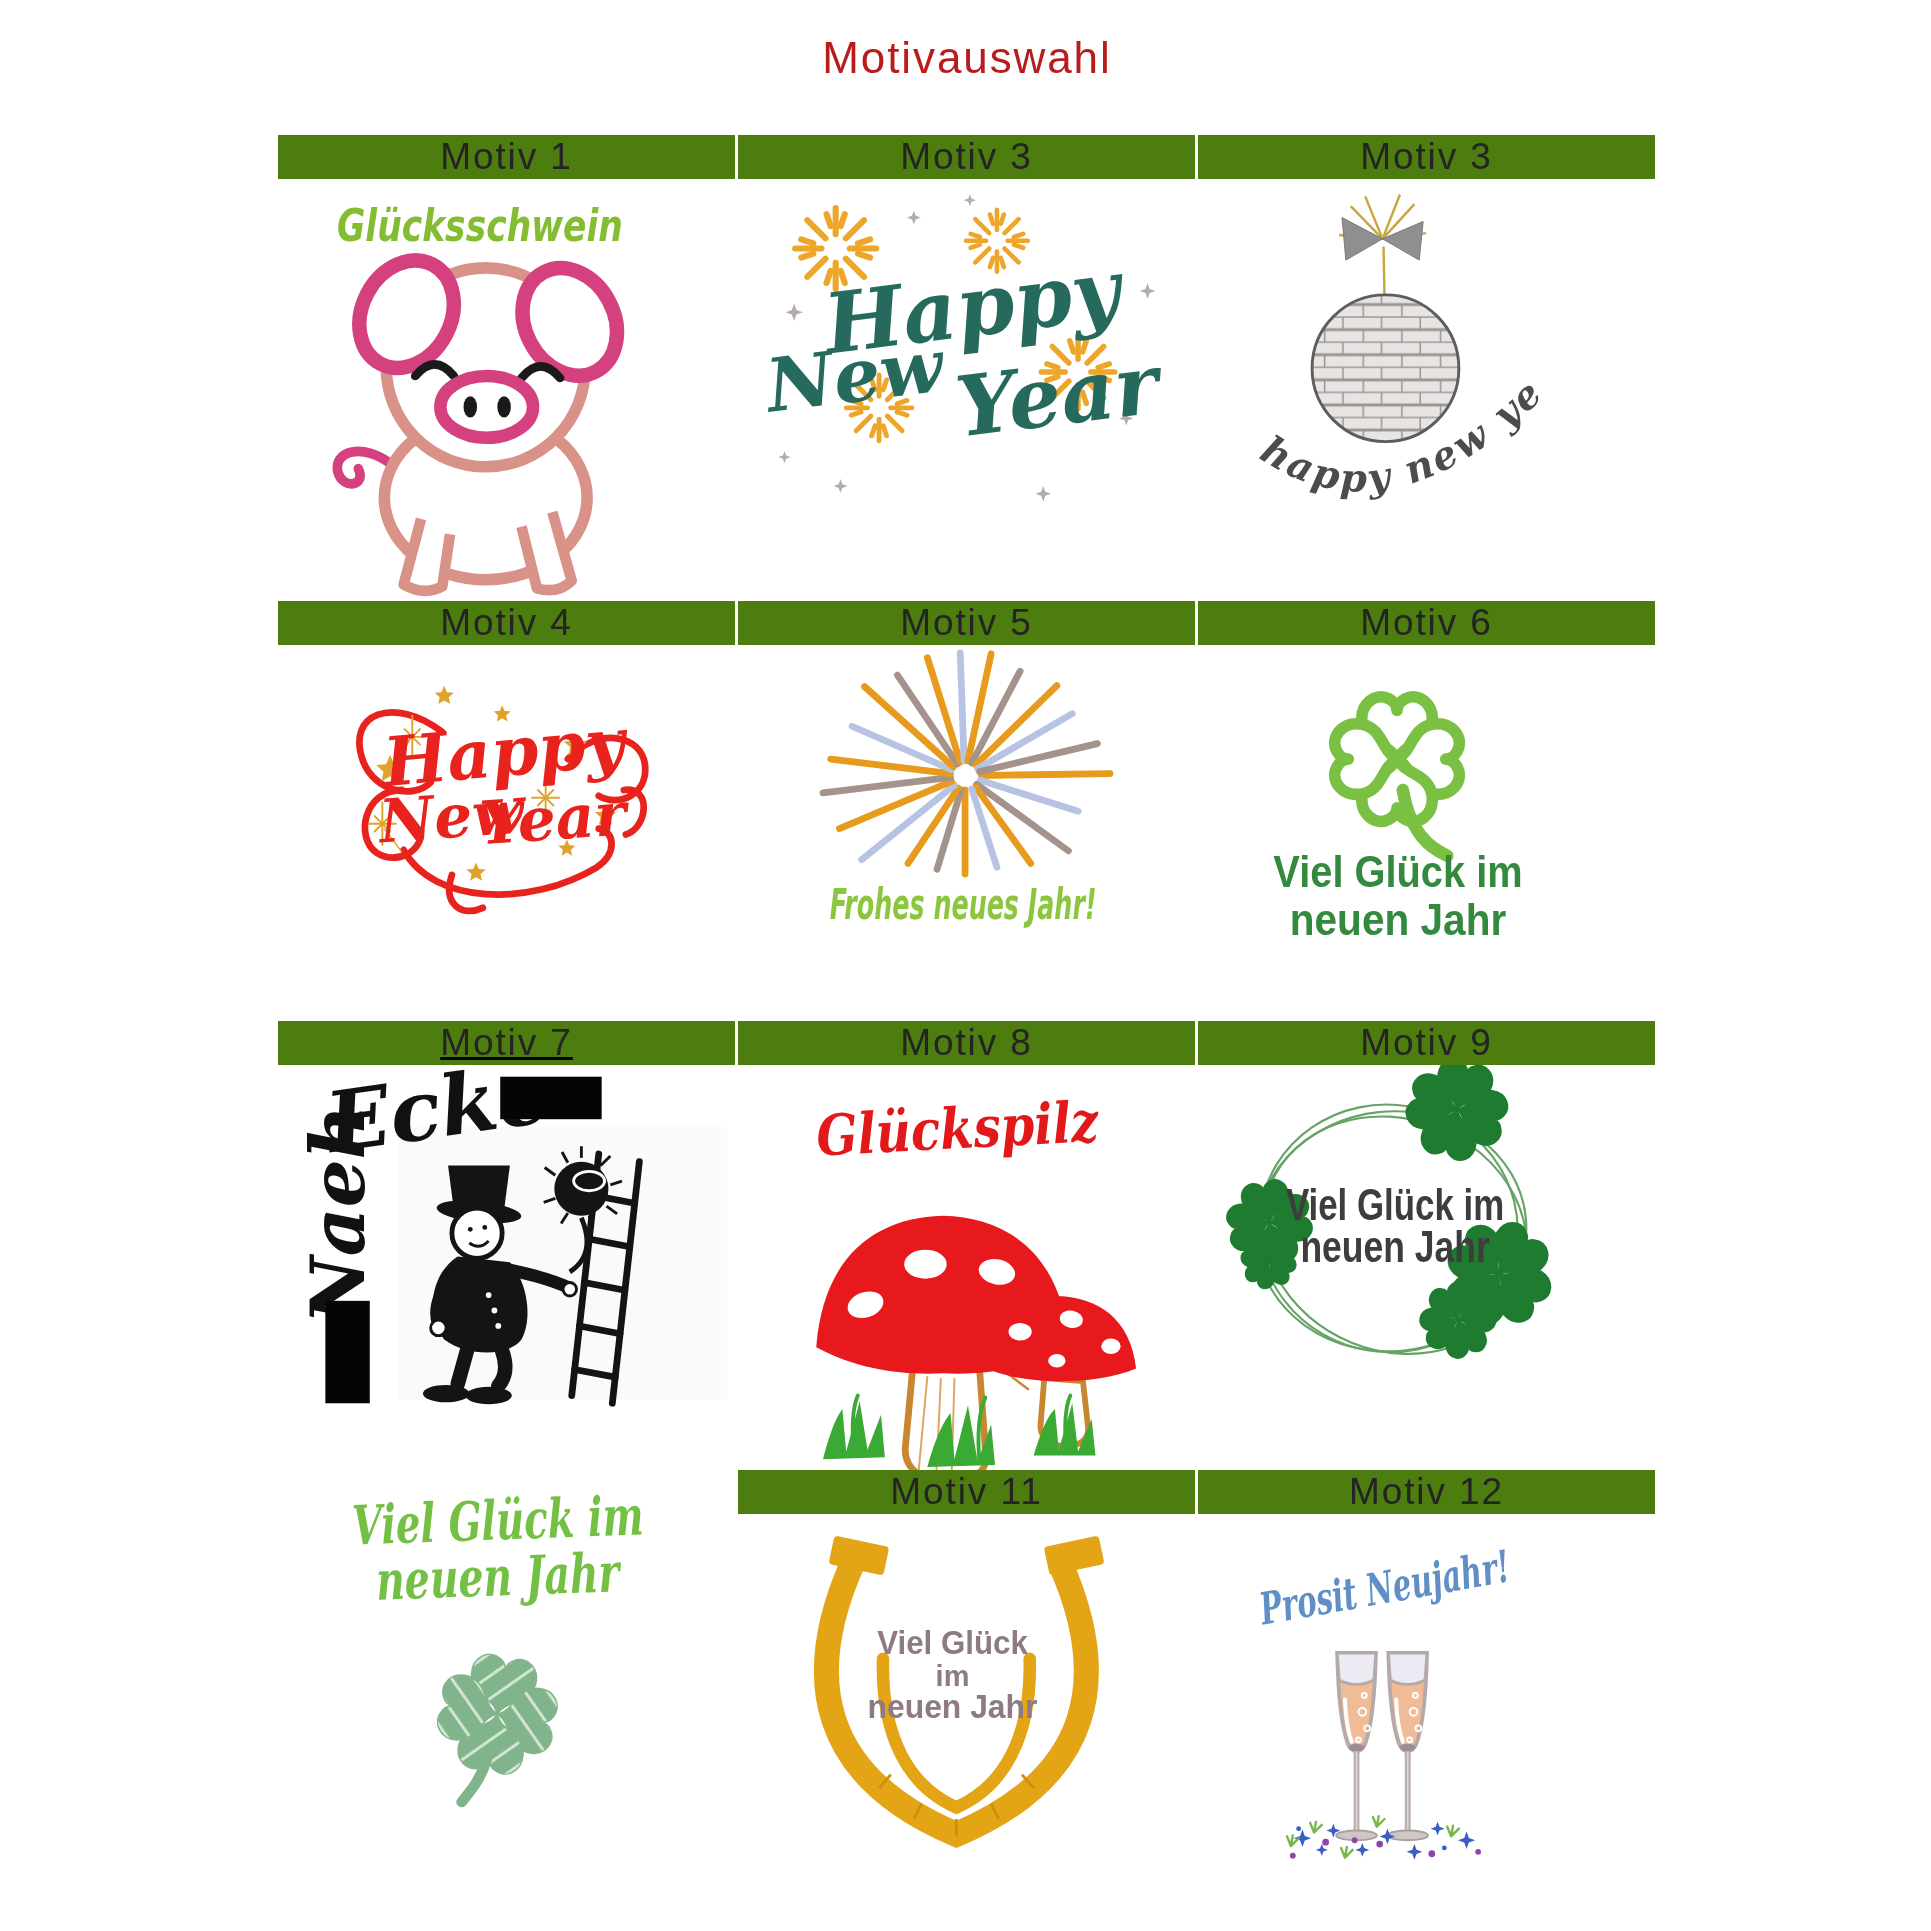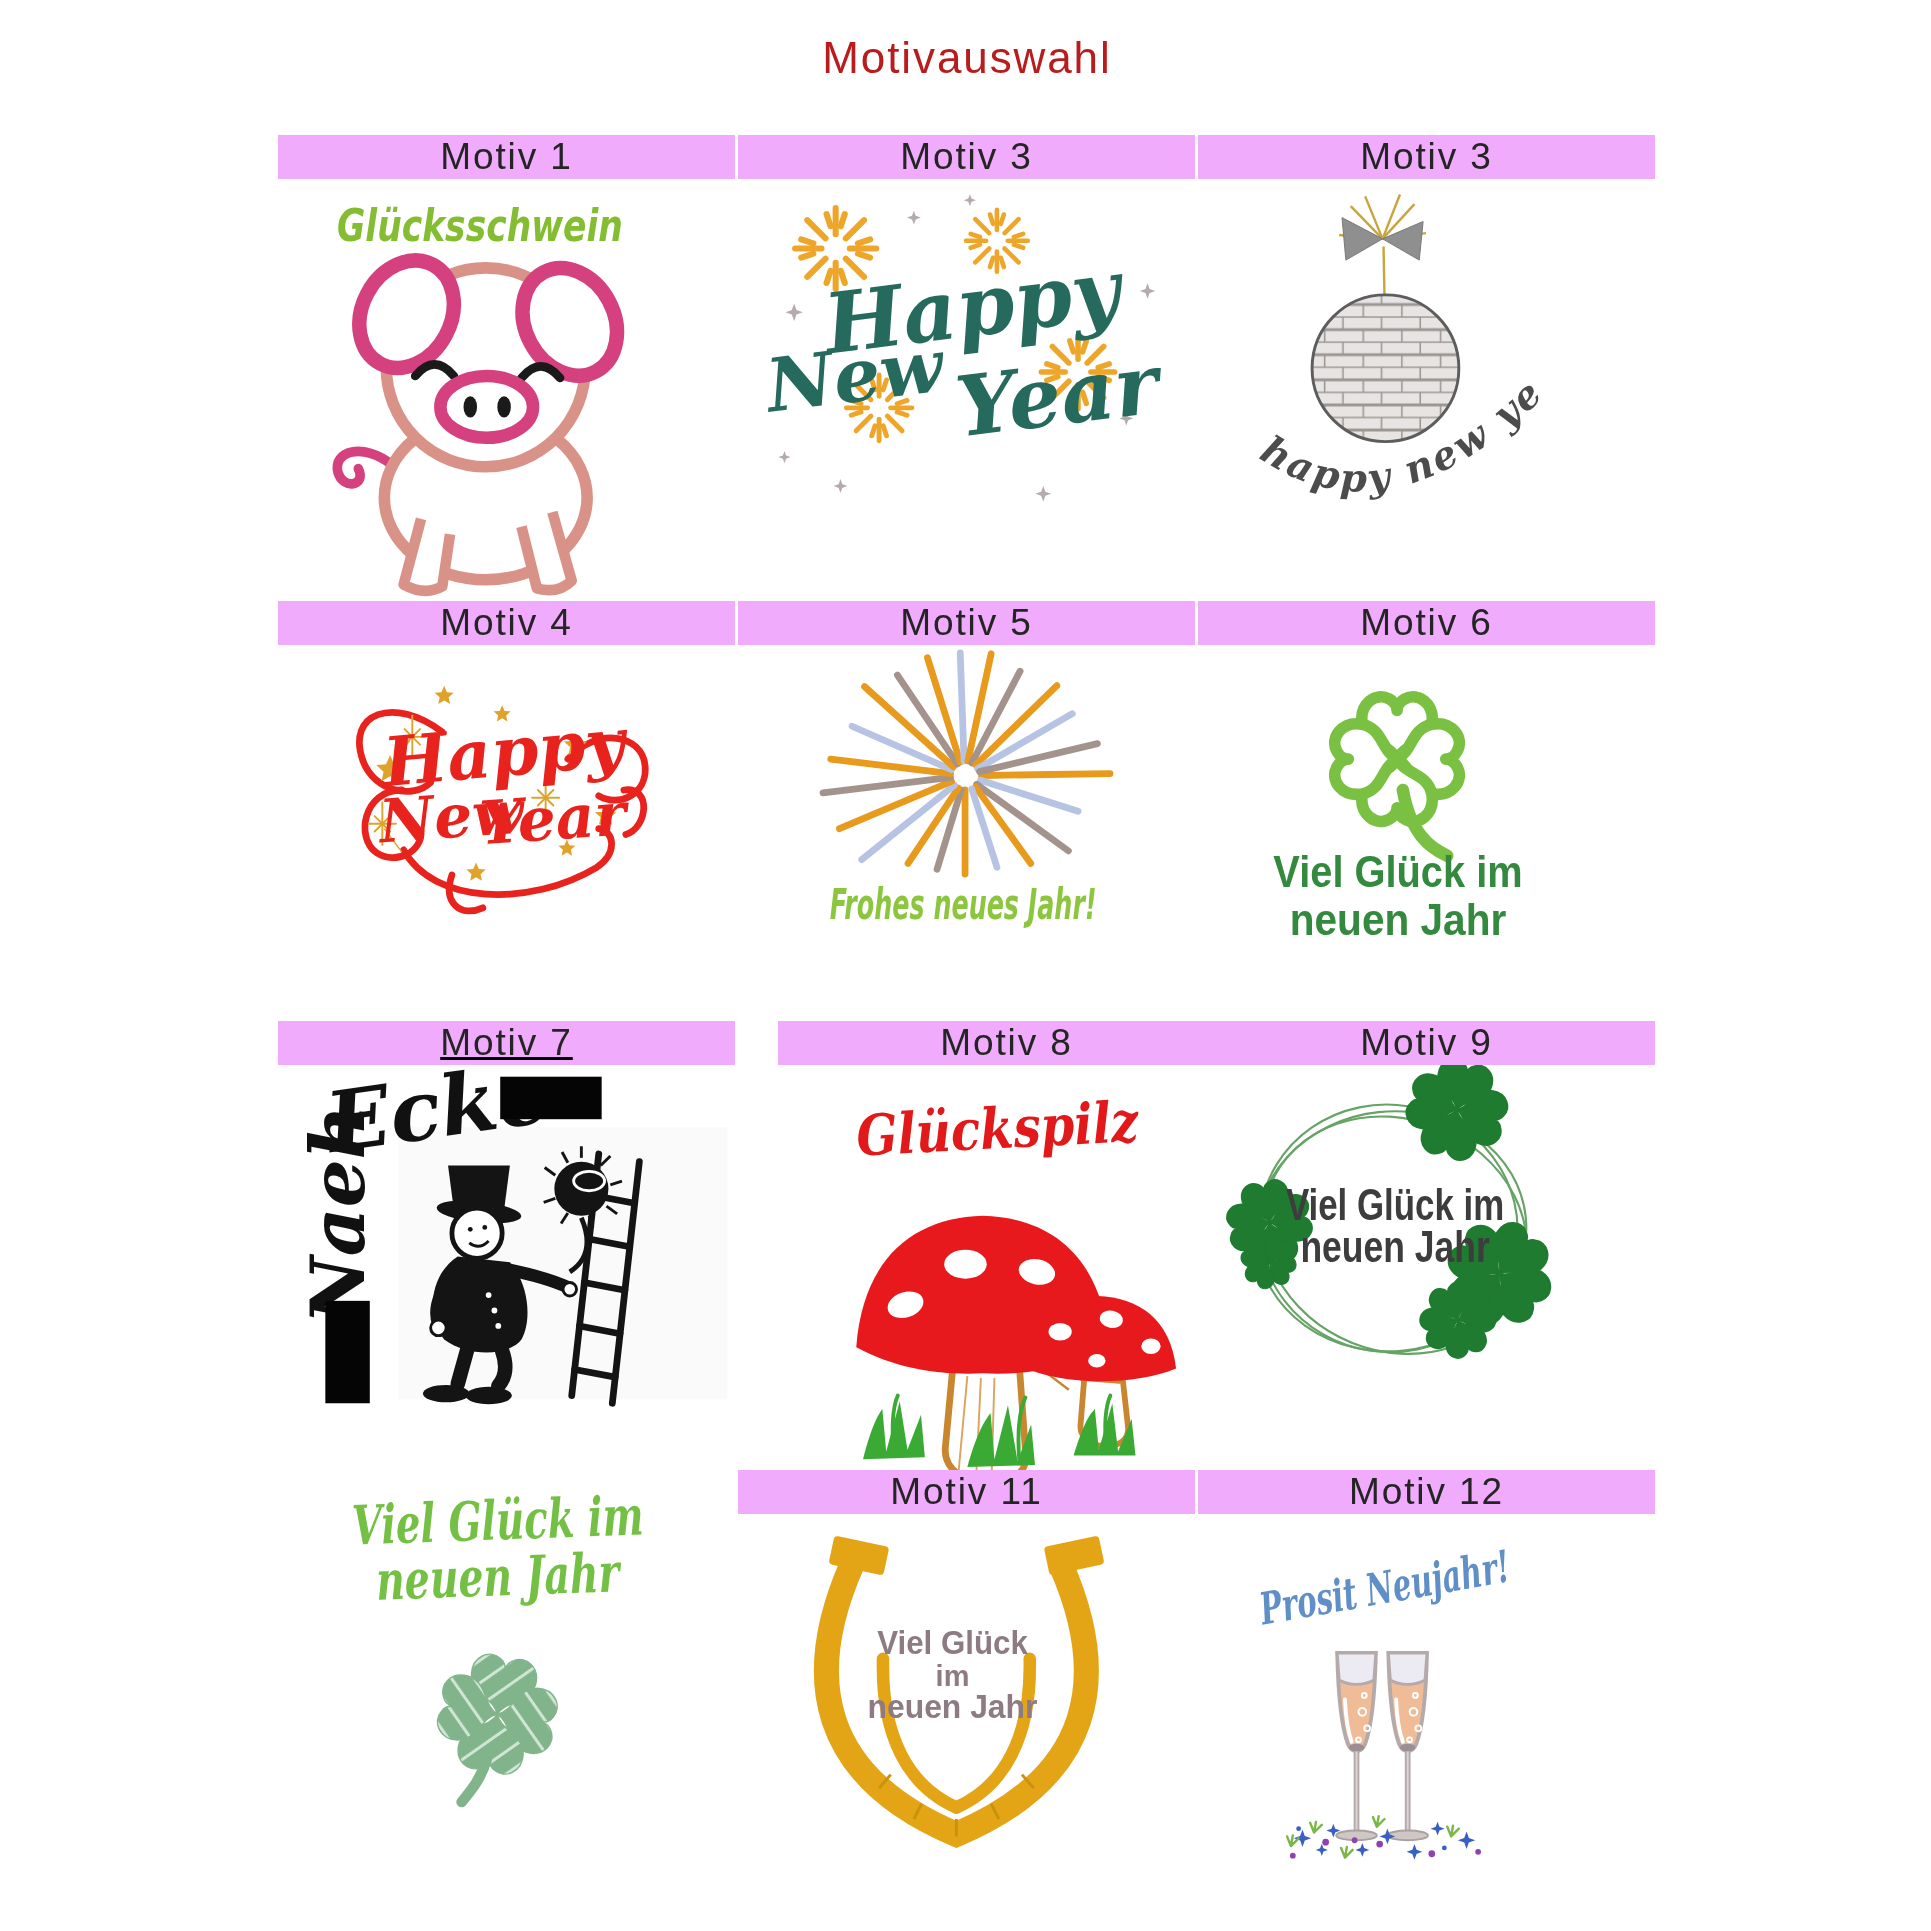--- a/index.html
+++ b/index.html
@@ -6,21 +6,21 @@
   body{
     width:1931px;height:1931px;position:relative;background:#ffffff;
     font-family:"Liberation Sans",sans-serif;overflow:hidden;
   }
   .title{
     position:absolute;top:33px;left:278px;width:1378px;margin:0;
     text-align:center;font-size:44px;font-weight:300;letter-spacing:1.9px;color:#b91c1c;
   }
   .cell{position:absolute;width:457px;}
   .hdr{
-    height:44px;background:#f0abfc;display:flex;align-items:center;justify-content:center;
+    height:44px;background:#4d7c0f;display:flex;align-items:center;justify-content:center;
   }
   .hdr span{font-size:37px;font-weight:300;letter-spacing:1.9px;color:#242424;}
   .art{display:block;width:457px;}
   text.scr{font-family:"DejaVu Serif",serif;font-style:italic;font-weight:700;}
   text.cas{font-family:"DejaVu Sans",sans-serif;font-style:italic;font-weight:700;}
   text.blk{font-family:"Liberation Sans",sans-serif;font-weight:700;}
 </style>
 </head>
 <body>
 
@@ -294,21 +294,21 @@
         <circle cx="224" cy="254" r="3" fill="#fff"></circle>
         <circle cx="228" cy="270" r="3" fill="#fff"></circle>
       <path d="M196,294 L186,330" stroke="#141414" stroke-width="15" stroke-linecap="round"></path>
       <path d="M232,296 Q240,318 228,332" stroke="#141414" stroke-width="15" fill="none" stroke-linecap="round"></path>
       <ellipse cx="174" cy="340" rx="24" ry="9" fill="#141414"></ellipse>
         <ellipse cx="218" cy="342" rx="24" ry="9" fill="#141414"></ellipse>
     </g>
   </svg>
 </section>
 
-<section class="cell" style="left:778px;top:1021px;">
+<section class="cell" style="left:738px;top:1021px;">
   <div class="hdr">
       <span>Motiv 8</span>
     </div>
   <svg class="art" viewBox="0 0 473 420" height="406">
     <text class="scr" x="228" y="86" font-size="58" fill="#e2191b" text-anchor="middle" transform="rotate(-3 228 86)" textLength="292" lengthAdjust="spacingAndGlyphs">Glückspilz</text>
     <g>
       <path d="M181,312 L173,398 C173,422 199,434 222,432 C246,430 260,420 256,398 L250,314 Z" fill="#fff" stroke="#c8862f" stroke-width="7" stroke-linejoin="round"></path>
       <g stroke="#dba45f" stroke-width="2">
         <line x1="196" y1="322" x2="187" y2="420"></line>
           <line x1="210" y1="324" x2="205" y2="428"></line>

